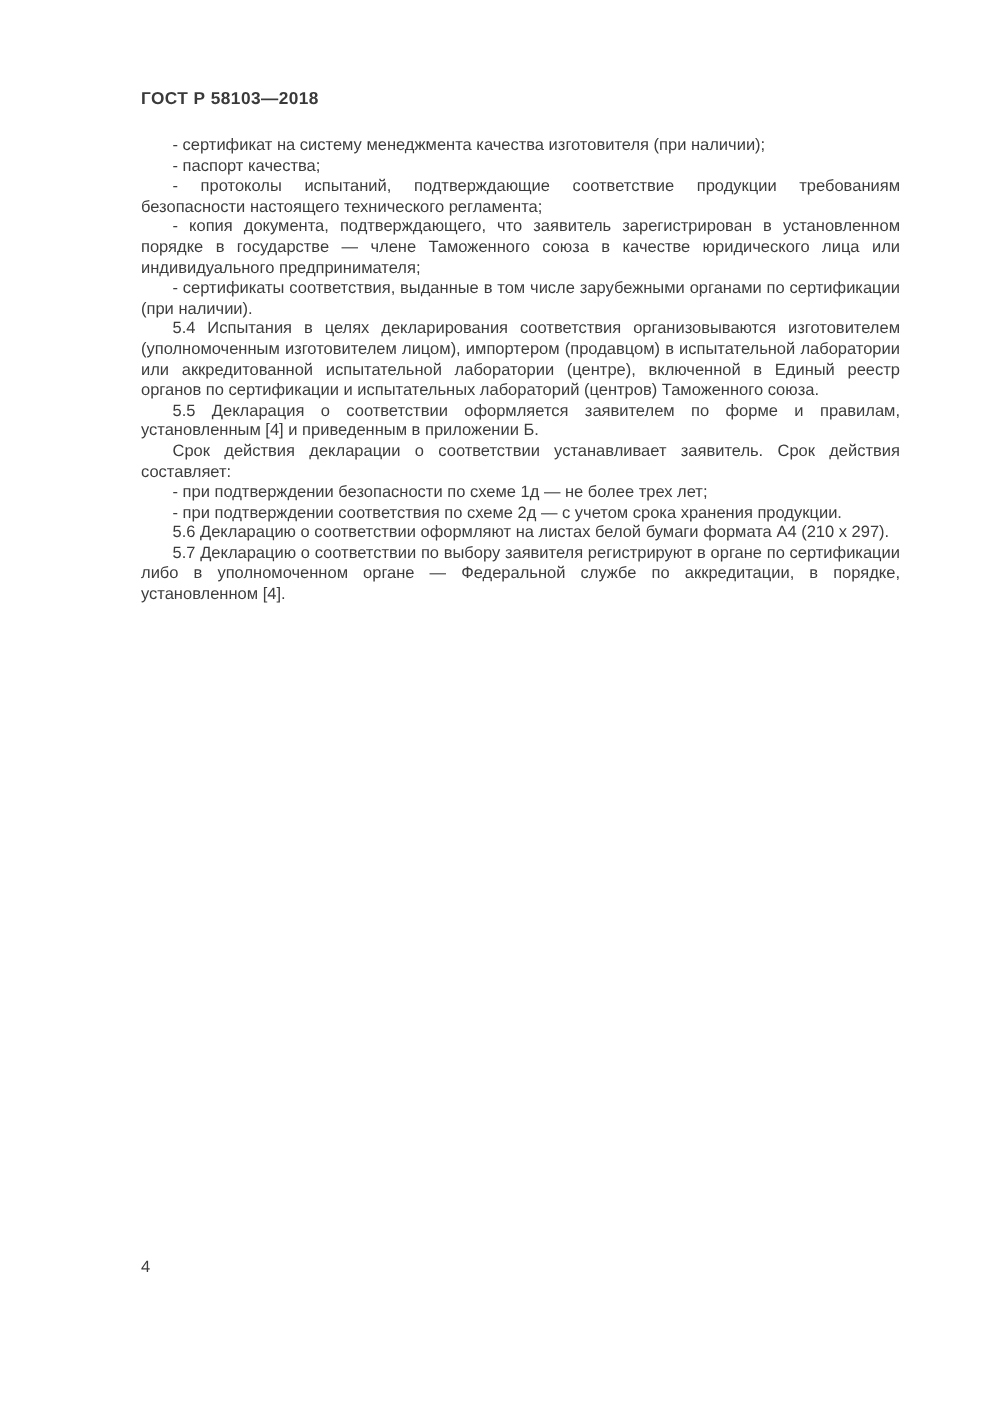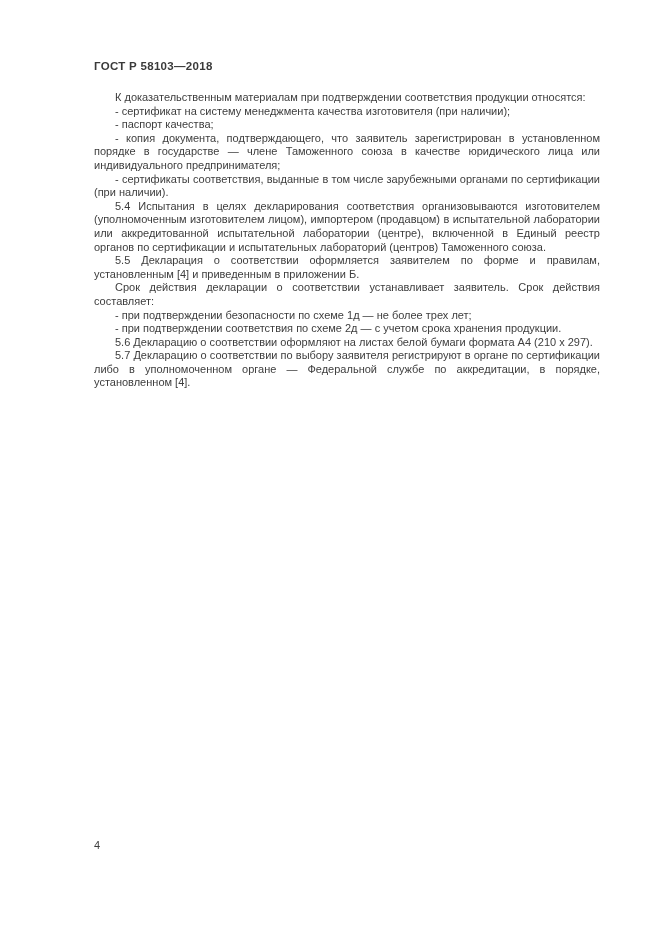--- a/index.html
+++ b/index.html
@@ -56,23 +56,23 @@
   }
 </style>
 </head>
 <body>
 
 <div class="page">
 
   <div class="running-header">ГОСТ Р 58103—2018</div>
 
   <div class="body-text">
-    <p>К доказательственным материалам при подтверждении соответствия продукции относятся:</p>
     <p>- сертификат на систему менеджмента качества изготовителя (при наличии);</p>
     <p>- паспорт качества;</p>
+    <p>- протоколы испытаний, подтверждающие соответствие продукции требованиям безопасности настоящего технического регламента;</p>
     <p>- копия документа, подтверждающего, что заявитель зарегистрирован в установленном порядке в государстве — члене Таможенного союза в качестве юридического лица или индивидуального предпринимателя;</p>
     <p>- сертификаты соответствия, выданные в том числе зарубежными органами по сертификации (при наличии).</p>
     <p>5.4 Испытания в целях декларирования соответствия организовываются изготовителем (уполномоченным изготовителем лицом), импортером (продавцом) в испытательной лаборатории или аккредитованной испытательной лаборатории (центре), включенной в Единый реестр органов по сертификации и испытательных лабораторий (центров) Таможенного союза.</p>
     <p>5.5 Декларация о соответствии оформляется заявителем по форме и правилам, установленным [4] и приведенным в приложении Б.</p>
     <p>Срок действия декларации о соответствии устанавливает заявитель. Срок действия составляет:</p>
     <p>- при подтверждении безопасности по схеме 1д — не более трех лет;</p>
     <p>- при подтверждении соответствия по схеме 2д — с учетом срока хранения продукции.</p>
     <p>5.6 Декларацию о соответствии оформляют на листах белой бумаги формата А4 (210 x 297).</p>
     <p>5.7 Декларацию о соответствии по выбору заявителя регистрируют в органе по сертификации либо в уполномоченном органе — Федеральной службе по аккредитации, в порядке, установленном [4].</p>
   </div>

